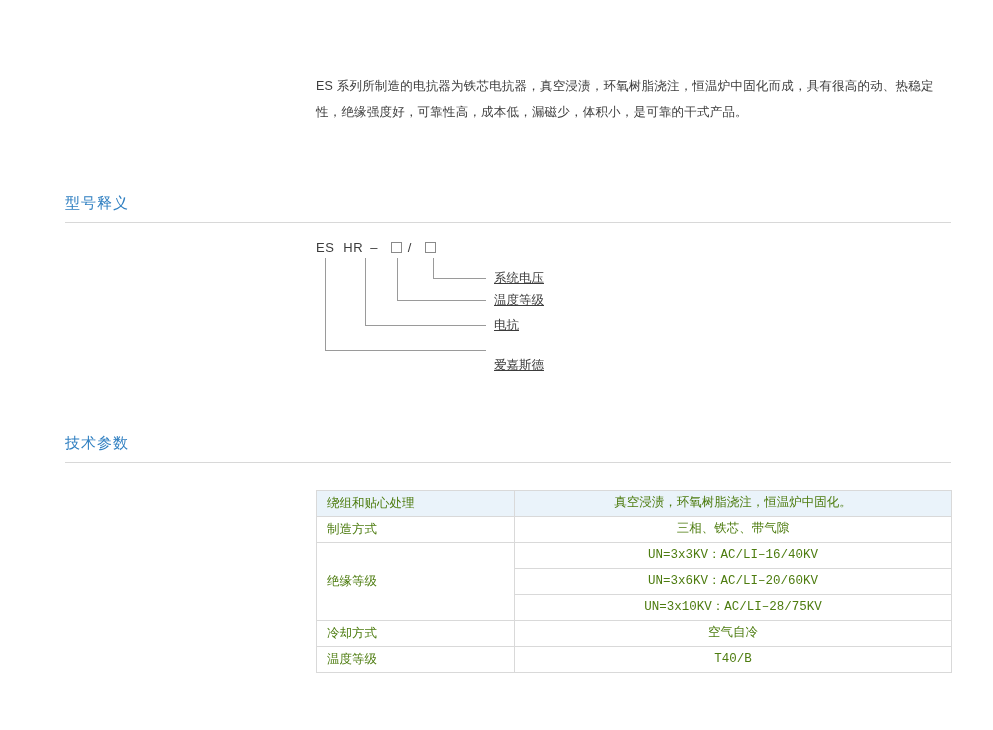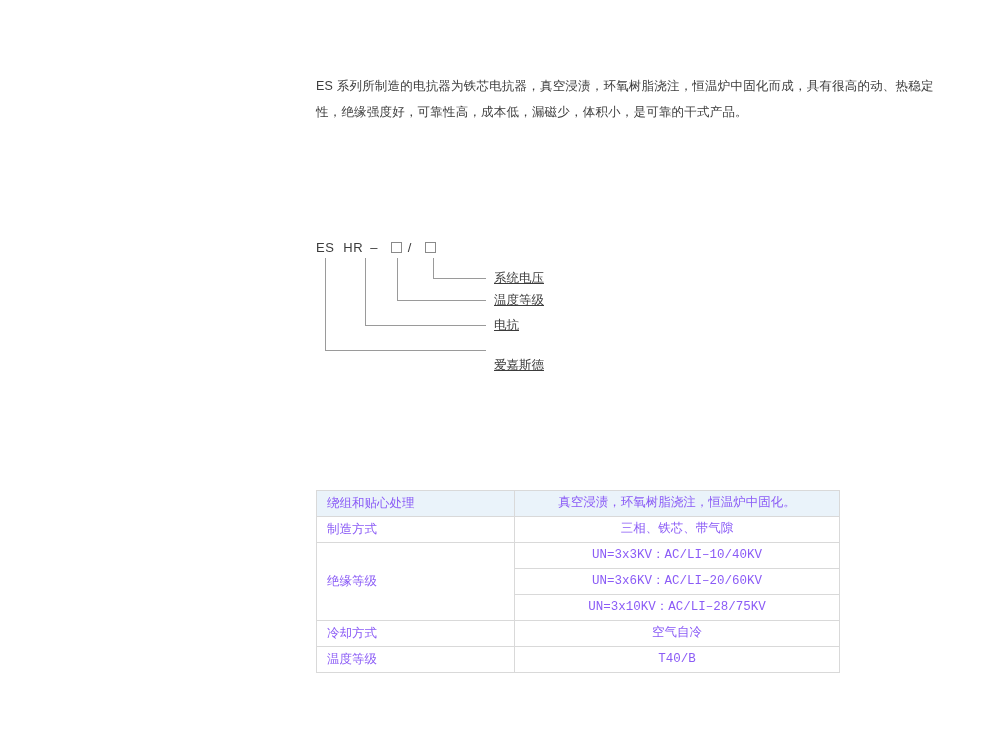--- a/index.html
+++ b/index.html
@@ -104,23 +104,23 @@
 
   
   .spec-table-wrap {
     position: absolute;
     left: 316px;
     top: 490px;
     width: 636px;
   }
   table.spec {
     border-collapse: collapse;
-    width: 524px;
-    font-size: 12.5px;
-    color: #8b5cf6;
+    width: 636px;
+    font-size: 12.5px;
+    color: #4d7c0f;
   }
   table.spec td {
     border: 1px solid #d9d9d9;
     height: 25px;
     padding: 0 10px;
     line-height: 25px;
   }
   td.label-cell {
     width: 198px;
     text-align: left;
@@ -136,20 +136,24 @@
   tr.head td.label-cell { background: #eaf3fa; }
 </style>
 </head>
 <body>
 
 <div class="page">
 
 
   <div class="overview-body">ES 系列所制造的电抗器为铁芯电抗器，真空浸渍，环氧树脂浇注，恒温炉中固化而成，具有很高的动、热稳定性，绝缘强度好，可靠性高，成本低，漏磁少，体积小，是可靠的干式产品。</div>
 
+  <div class="section" style="top:194px;">
+    <h2 class="section-title">型号释义</h2>
+    <div class="section-rule"></div>
+  </div>
 
   <div class="model-diagram">
 
     <div class="code-row">
       <span class="code-seg">ES</span>
       <span class="code-seg" style="margin-left:2px;">HR</span>
       <span class="code-seg">–</span>
       <span class="code-box"></span>
       <span class="code-seg">/</span>
       <span class="code-box"></span>
@@ -166,35 +170,39 @@
 
     <div class="vline" style="left:9px; top:18px; height:92px;"></div>
     <div class="hline" style="left:9px; top:110px; width:161px;"></div>
 
     <div class="leg-label" style="left:178px; top:30px;">系统电压</div>
     <div class="leg-label" style="left:178px; top:52px;">温度等级</div>
     <div class="leg-label" style="left:178px; top:77px;">电抗</div>
     <div class="leg-label" style="left:178px; top:117px;">爱嘉斯德</div>
   </div>
 
+  <div class="section" style="top:434px;">
+    <h2 class="section-title">技术参数</h2>
+    <div class="section-rule"></div>
+  </div>
 
   <div class="spec-table-wrap">
     <table class="spec">
       <tbody>
         <tr class="head">
           <td class="label-cell">绕组和贴心处理</td>
           <td class="value-cell">真空浸渍，环氧树脂浇注，恒温炉中固化。</td>
         </tr>
         <tr>
           <td class="label-cell">制造方式</td>
           <td class="value-cell">三相、铁芯、带气隙</td>
         </tr>
         <tr>
           <td class="label-cell" rowspan="3">绝缘等级</td>
-          <td class="value-cell">UN=3x3KV：AC/LI–10/40KV</td>
+          <td class="value-cell">UN=3x3KV：AC/LI–16/40KV</td>
         </tr>
         <tr>
           <td class="value-cell">UN=3x6KV：AC/LI–20/60KV</td>
         </tr>
         <tr>
           <td class="value-cell">UN=3x10KV：AC/LI–28/75KV</td>
         </tr>
         <tr>
           <td class="label-cell">冷却方式</td>
           <td class="value-cell">空气自冷</td>

